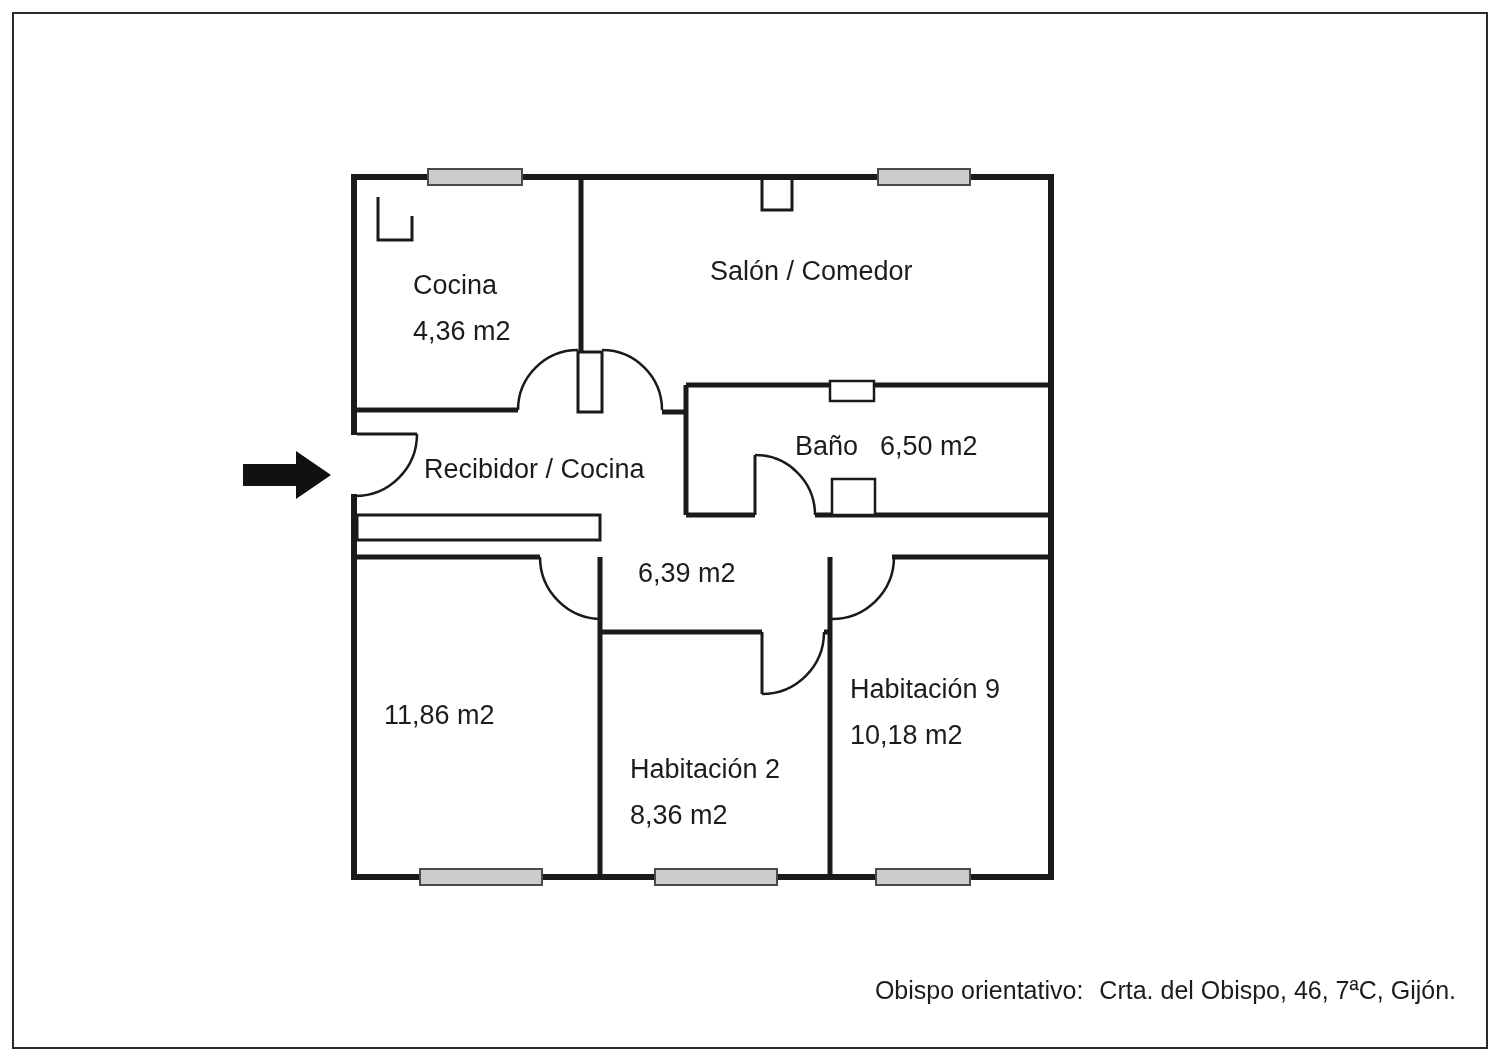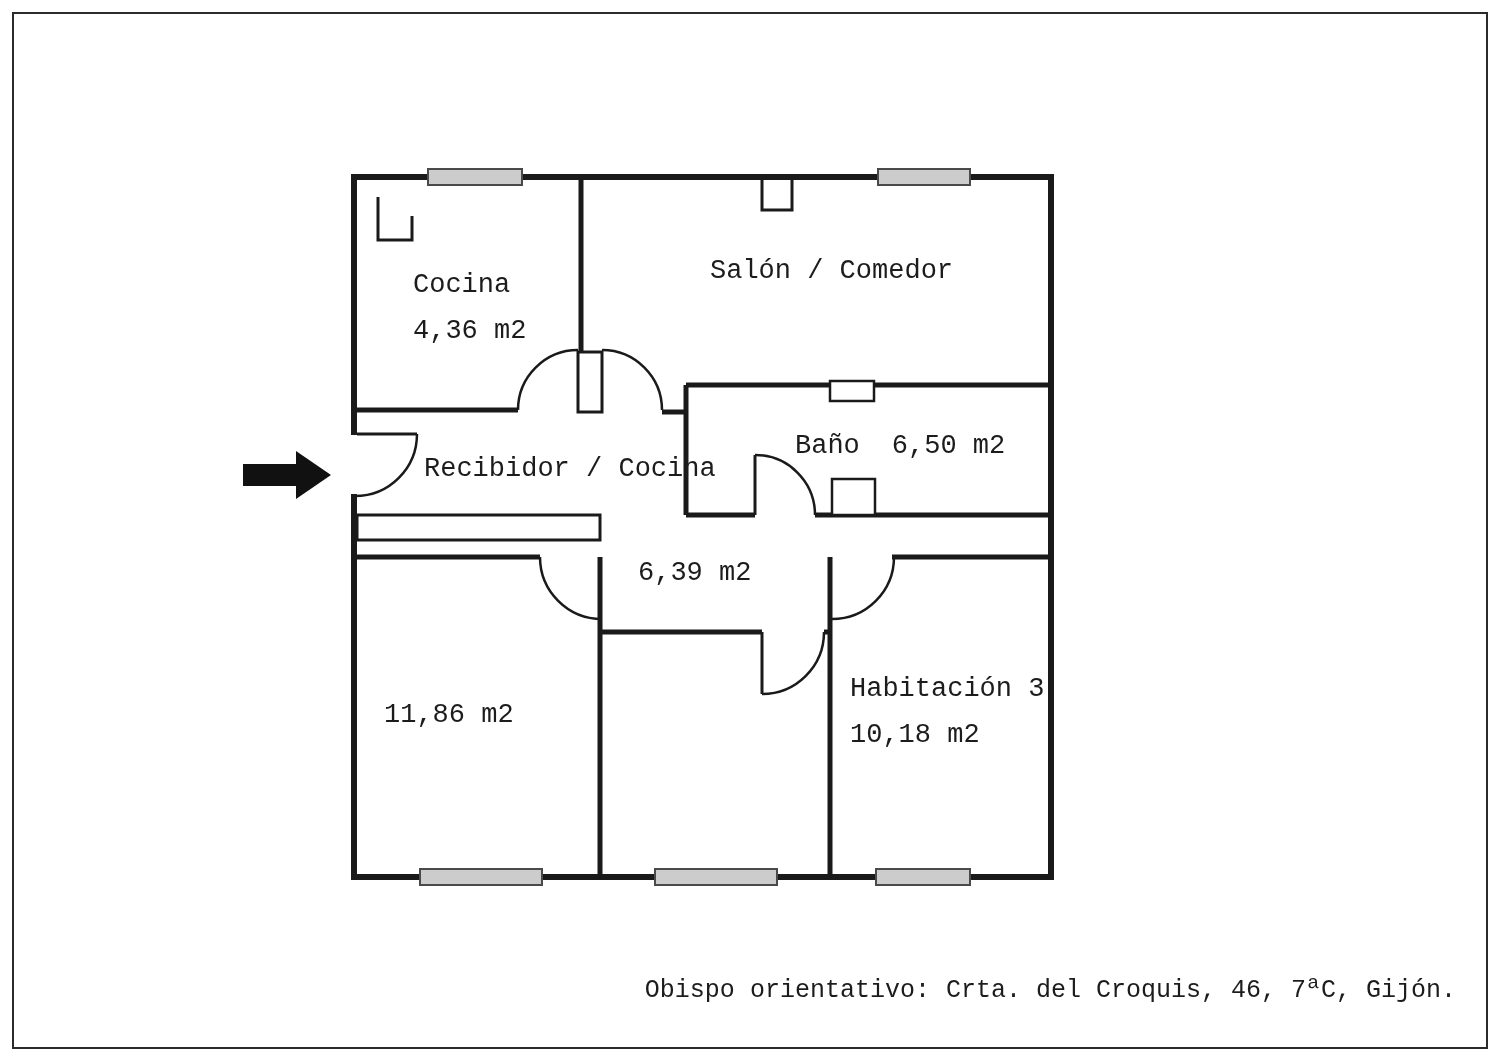--- a/index.html
+++ b/index.html
@@ -7,21 +7,21 @@
     --window-fill:#cccccc;
     --text:#1c1c1c;
     --arrow:#111111;
     --frame:#2b2b2b;
   }
   html,body{margin:0;padding:0;background:#ffffff;}
   #stage{
     position:relative;
     width:1500px;height:1061px;
     background:#ffffff;
-    font-family:Liberation Mono, monospace;
+    font-family:Liberation Sans, sans-serif;
     overflow:hidden;
   }
   #frame{
     position:absolute;
     left:12px;top:12px;right:12px;bottom:12px;
     border:2px solid var(--frame);
     pointer-events:none;
   }
   svg{position:absolute;left:0;top:0;}
   .wall{stroke:var(--wall);stroke-width:5;fill:none;stroke-linecap:butt;}
@@ -33,21 +33,21 @@
   .detail-line{stroke:var(--wall);stroke-width:3;fill:none;}
   .detail-box{stroke:var(--wall);stroke-width:2.5;fill:#ffffff;}
   .arrow{fill:var(--arrow);}
   .room-label{
     position:absolute;
     color:var(--text);
     font-size:27px;
     line-height:46px;
     white-space:nowrap;
   }
-  .gap-left{margin-left:32px;}
+  .gap-left{margin-left:22px;}
   #caption{
     position:absolute;
     right:44px;top:976px;
     color:var(--text);
     font-size:25px;
     white-space:nowrap;
   }
   #caption .gap-left{margin-left:16px;}
 </style>
 </head>
@@ -127,23 +127,27 @@
   </div>
 
   <div class="room-label" style="left:638px;top:550px">
     <div>6,39 m2</div>
   </div>
 
   <div class="room-label" style="left:384px;top:692px">
     <div>11,86 m2</div>
   </div>
 
+  <div class="room-label" style="left:630px;top:746px">
+    <div>Habitación 2</div>
+    <div>8,36 m2</div>
+  </div>
 
   <div class="room-label" style="left:850px;top:666px">
-    <div>Habitación 3</div>
+    <div>Habitación 9</div>
     <div>10,18 m2</div>
   </div>
 
   <div id="caption">
-    <span>Obispo orientativo:</span><span class="gap-left">Crta. del Croquis, 46, 7ªC, Gijón.</span>
+    <span>Obispo orientativo:</span><span class="gap-left">Crta. del Obispo, 46, 7ªC, Gijón.</span>
   </div>
 
 </div>
 
 </body></html>

